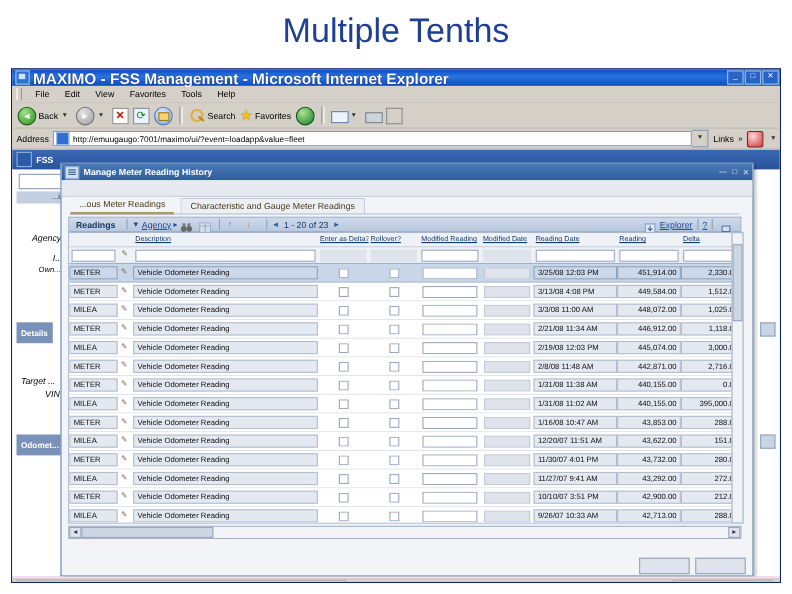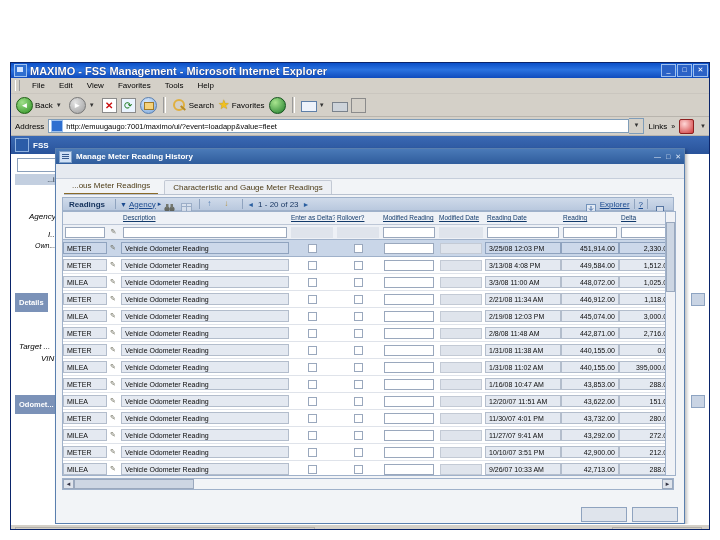--- a/index.html
+++ b/index.html
@@ -11,21 +11,21 @@
 
   
   .ie-window{position:absolute;left:10px;top:62px;width:700px;height:468px;
     background:#d4d0c8;border:1px solid #0a246a;box-sizing:border-box;overflow:hidden;}
 
   .ie-titlebar{height:15px;background:linear-gradient(180deg,#0b4fc8 0%,#2a72e0 45%,#0f4bbd 100%);
     display:flex;align-items:center;padding:0 1px;position:relative;}
   .ie-ticon{width:11px;height:11px;margin:0 3px 0 2px;background:#2f6fd0;border:1px solid #9fc2f0;
     position:relative;flex:0 0 auto;}
   .ie-ticon:after{content:"";position:absolute;left:2px;top:2px;width:6px;height:5px;background:#cfe2ff;}
-  .ie-title-text{color:#fff;font-size:11px;font-weight:bold;white-space:nowrap;overflow:hidden;
+  .ie-title-text{color:#fff;font-size:14px;font-weight:bold;white-space:nowrap;overflow:hidden;
     font-family:"Liberation Sans",sans-serif;text-shadow:0 0 1px #003;}
   .ie-winbtns{position:absolute;right:1px;top:1px;display:flex;gap:1px;}
   .ie-winbtn{width:13px;height:11px;background:#2b62c6;border:1px solid #9ec0ef;
     color:#fff;font-size:7px;line-height:10px;text-align:center;font-family:"Liberation Sans",sans-serif;}
 
   .ie-menubar{height:15px;background:#d4d0c8;display:flex;align-items:center;padding-left:4px;
     border-bottom:1px solid #cac6bf;}
   .ie-menubar .grip{width:3px;height:11px;border-left:1px solid #fff;border-right:1px solid #9a9a9a;margin-right:5px;}
   .ie-menu-item{font-size:8px;color:#000;padding:0 7px;font-family:"Liberation Sans",sans-serif;}
 
@@ -163,20 +163,21 @@
 
   .ie-status{height:14px;background:#d4d0c8;border-top:1px solid #fff;display:flex;align-items:center;
     padding:0 4px;font-size:7.5px;font-family:"Liberation Sans",sans-serif;}
   .st-cell{border:1px solid #b3b0a9;height:11px;margin-right:3px;box-sizing:border-box;}
 </style>
 </head>
 <body>
 
 <div class="slide">
 
+  <div class="slide-title">Multiple Tenths</div>
 
   <div class="ie-window">
 
     <div class="ie-titlebar">
       <div class="ie-ticon"></div>
       <div class="ie-title-text">MAXIMO - FSS Management - Microsoft Internet Explorer</div>
       <div class="ie-winbtns">
         <div class="ie-winbtn">_</div>
         <div class="ie-winbtn">□</div>
         <div class="ie-winbtn">✕</div>

